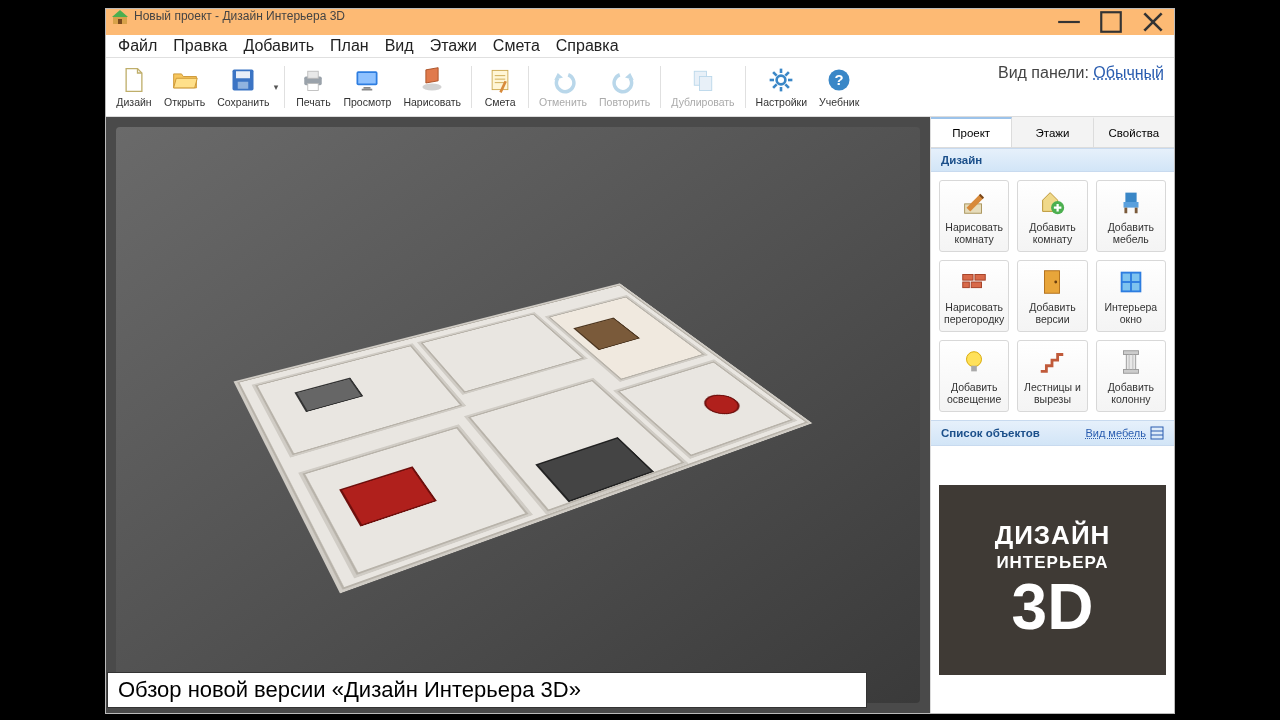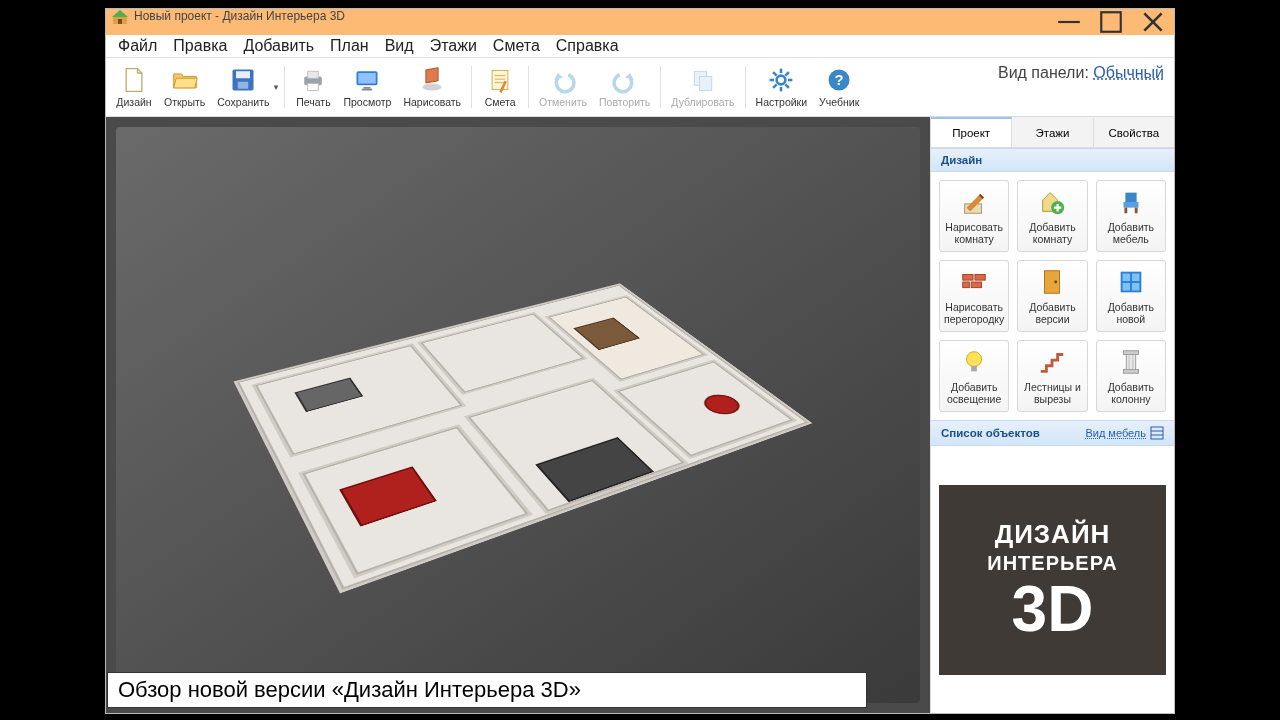--- a/index.html
+++ b/index.html
@@ -30,21 +30,21 @@
 .grid3 { display: grid; grid-template-columns: repeat(3,1fr); gap: 8px; padding: 8px; }
 .gbtn { border: 1px solid #d8d8d8; border-radius: 3px; background: linear-gradient(#fff,#f4f4f4); height: 72px; display: flex; flex-direction: column; align-items: center; justify-content: center; cursor: pointer; font-size: 10.5px; text-align: center; color: #333; padding: 3px; gap: 4px; }
 .gbtn .gicon { width: 30px; height: 30px; display: flex; align-items: center; justify-content: center; }
 .listhead { display: flex; align-items: center; text-align: center; }
 .listhead .spacer { flex: 1; }
 .listhead .vlink { font-weight: normal; font-size: 11px; color: #2a5db0; text-decoration: underline dotted; margin-right: 4px; cursor: pointer; }
 .listhead .vicon { width: 14px; height: 14px; cursor: pointer; }
 .objlist { flex: 1; padding: 8px; display: flex; align-items: center; justify-content: center; }
 .logo3d { width: 260px; height: 190px; background: #3f3a35; color: #fff; display: flex; flex-direction: column; align-items: center; justify-content: center; font-weight: 700; text-align: center; gap: 2px; }
 .logo3d .l1 { font-size: 26px; letter-spacing: 1px; }
-.logo3d .l2 { font-size: 20px; letter-spacing: 1px; }
+.logo3d .l2 { font-size: 17px; letter-spacing: 1px; }
 .logo3d .l3 { font-size: 64px; line-height: 1; }
 .caption { position: absolute; left: 107px; bottom: 12px; height: 36px; width: 760px; background: #fff; border: 1px solid #333; padding: 2px 10px; font-size: 22px; display: flex; align-items: center; }
 .saveddl { width: 9px; display: flex; align-items: center; justify-content: center; cursor: pointer; color: #555; font-size: 9px; }
 .room { position:absolute; background:#e9e6e1; border:3px solid #d0ccc5; box-shadow: inset 0 0 0 2px #b8b3aa; }
 svg { width: 100%; height: 100%; display:block; }
 </style>
 </head>
 <body>
 
 <div class="letterbox">
@@ -315,21 +315,21 @@
           <span>Добавить версии</span>
         </div>
         <div class="gbtn">
           <span class="gicon">
               <svg viewBox="0 0 32 32">
                 <rect x="6" y="6" width="20" height="20" fill="#7ec3ef" stroke="#2d7de0" stroke-width="2"></rect>
                 <line x1="16" y1="6" x2="16" y2="26" stroke="#2d7de0" stroke-width="2"></line>
                 <line x1="6" y1="16" x2="26" y2="16" stroke="#2d7de0" stroke-width="2"></line>
               </svg>
             </span>
-          <span>Добавить новой</span>
+          <span>Интерьера окно</span>
         </div>
         <div class="gbtn">
           <span class="gicon">
               <svg viewBox="0 0 32 32">
                 <circle cx="16" cy="13" r="8" fill="#ffe15a" stroke="#d8a800"></circle>
                 <rect x="13" y="20" width="6" height="6" fill="#aaa"></rect>
               </svg>
             </span>
           <span>Добавить освещение</span>
         </div>

